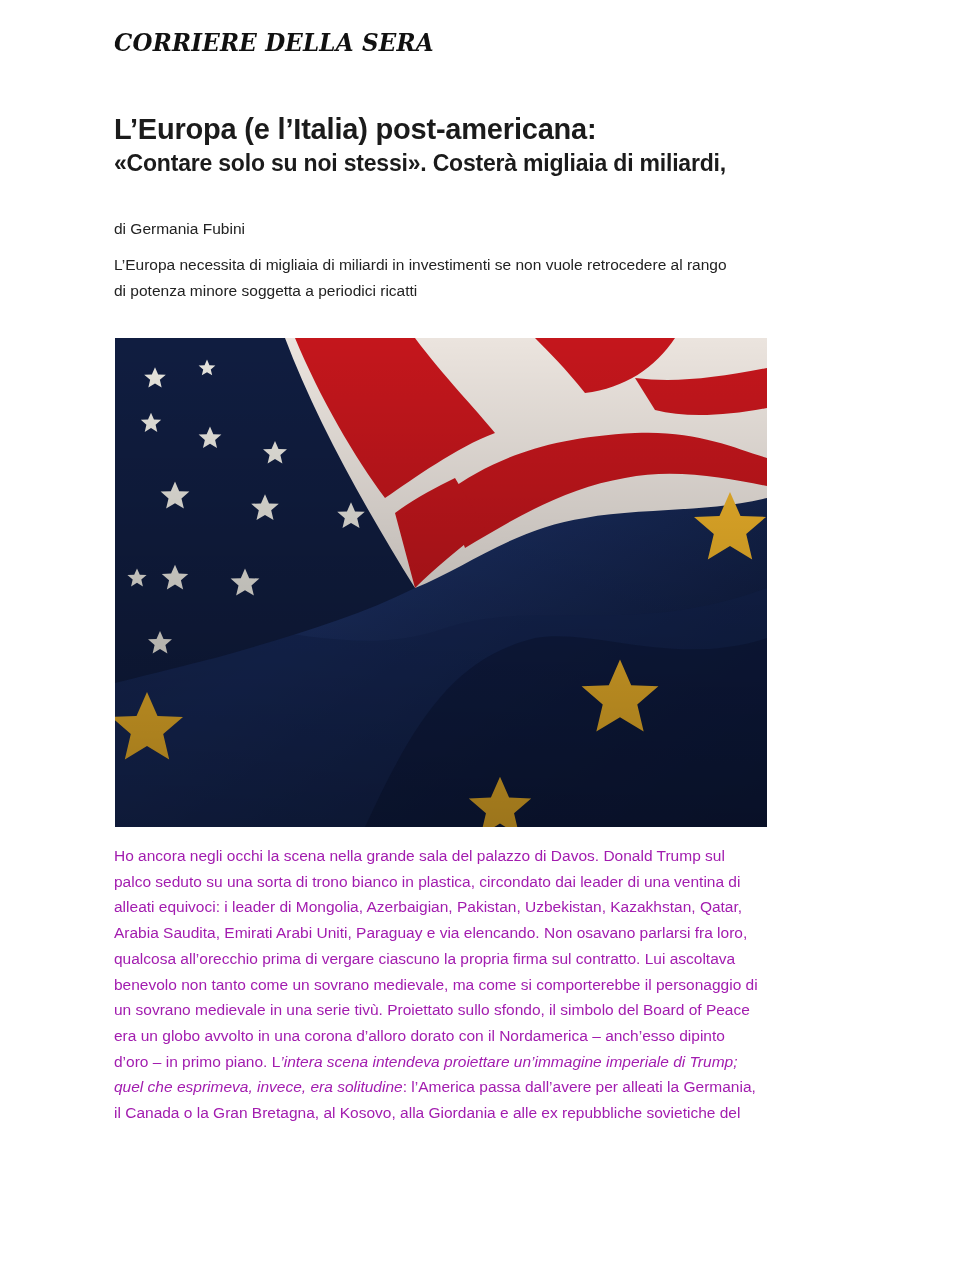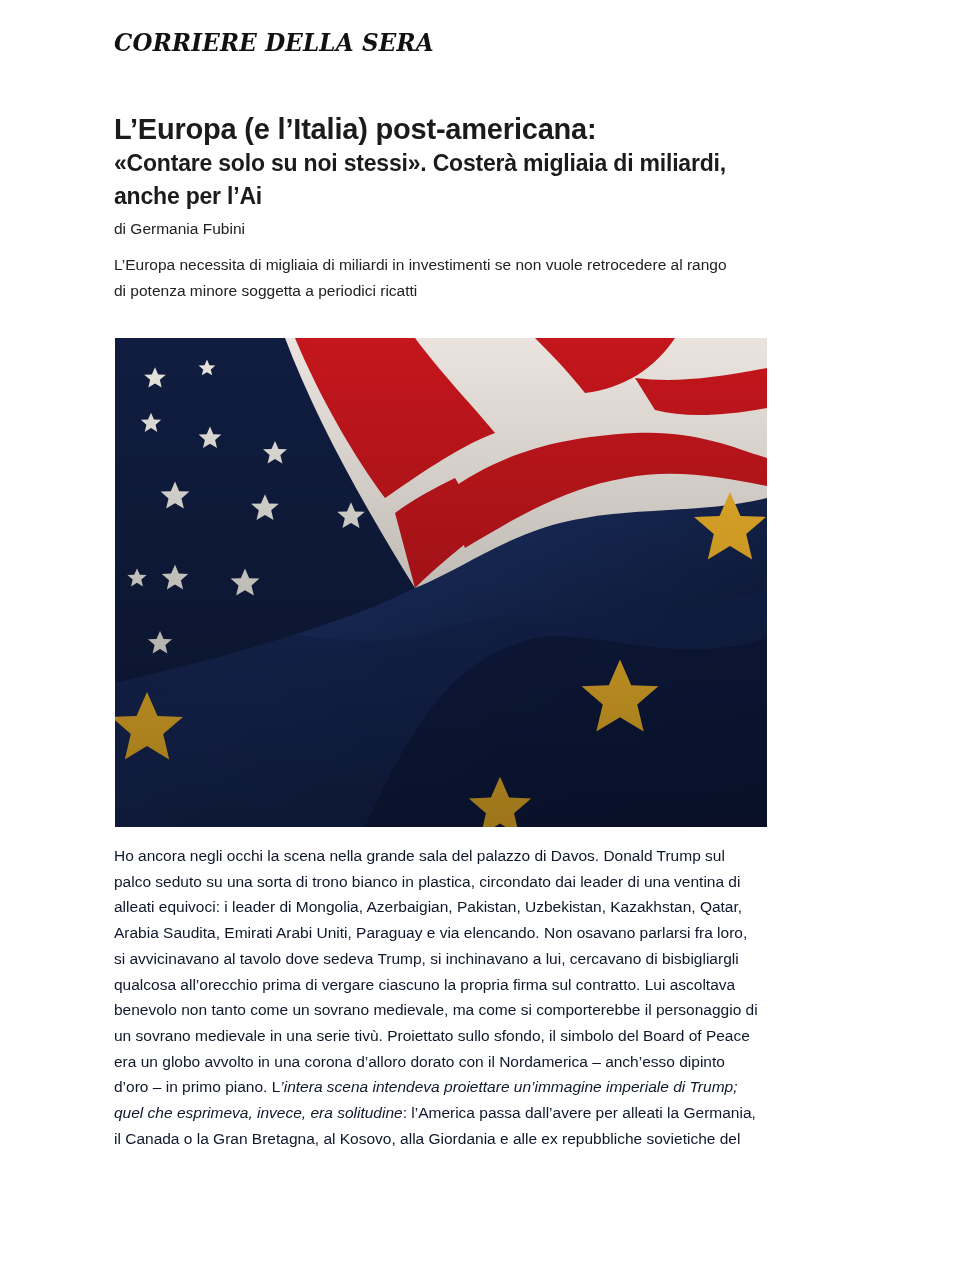--- a/index.html
+++ b/index.html
@@ -4,35 +4,34 @@
   <style>
     html, body { margin: 0; padding: 0; background: #ffffff; }
     body { width: 960px; height: 1280px; position: relative; overflow: hidden; color: #1a1a1a; font-family: "Liberation Sans", sans-serif; }
     .masthead { position: absolute; left: 114px; top: 28px; font-family: "DejaVu Serif", serif; font-weight: bold; font-style: italic; font-size: 25px; letter-spacing: 0.2px; color: #111; transform: scaleX(0.92); transform-origin: left center; }
     .kicker { position: absolute; left: 114px; top: 113px; font-size: 29px; font-weight: bold; color: #1b1b1b; letter-spacing: -0.2px; }
     .headline { position: absolute; left: 114px; top: 147px; width: 730px; font-size: 23px; font-weight: bold; line-height: 33px; color: #1b1b1b; letter-spacing: -0.2px; margin: 0; }
     .byline { position: absolute; left: 114px; top: 220px; font-size: 15.5px; color: #222; }
     .standfirst { position: absolute; left: 114px; top: 252px; width: 720px; font-size: 15.5px; line-height: 26px; color: #222; }
     .hero { position: absolute; left: 115px; top: 338px; width: 652px; height: 489px; overflow: hidden; background: #14254d; }
     .hero svg { display: block; }
-    .body-text { position: absolute; left: 114px; top: 843px; width: 740px; font-size: 15.5px; line-height: 25.7px; color: #0f172a; }
+    .body-text { position: absolute; left: 114px; top: 843px; width: 740px; font-size: 15.5px; line-height: 25.7px; color: #a21caf; }
     .body-text p { margin: 0; }
     .body-text em { font-style: italic; }
     .line { display: block; white-space: nowrap; }
   </style>
 </head>
 <body>
 
 <div class="masthead">CORRIERE DELLA SERA</div>
 
 <div class="kicker">L’Europa (e l’Italia) post-americana:</div>
 
 <h1 class="headline">
   <span class="line">«Contare solo su noi stessi». Costerà migliaia di miliardi,</span>
-  <span class="line">anche per l’Ai</span>
 </h1>
 
 <div class="byline">di Germania Fubini</div>
 
 <div class="standfirst">
   <span class="line">L’Europa necessita di migliaia di miliardi in investimenti se non vuole retrocedere al rango</span>
   <span class="line">di potenza minore soggetta a periodici ricatti</span>
 </div>
 
 <div class="hero" role="img" aria-label="American flag with stars and red-white stripes draped over a European Union flag with golden stars">
@@ -90,21 +89,20 @@
     <rect x="0" y="0" width="652" height="489" fill="url(#shade)"></rect>
   </svg>
 </div>
 
 <div class="body-text">
   <p>
     <span class="line">Ho ancora negli occhi la scena nella grande sala del palazzo di Davos. Donald Trump sul</span>
     <span class="line">palco seduto su una sorta di trono bianco in plastica, circondato dai leader di una ventina di</span>
     <span class="line">alleati equivoci: i leader di Mongolia, Azerbaigian, Pakistan, Uzbekistan, Kazakhstan, Qatar,</span>
     <span class="line">Arabia Saudita, Emirati Arabi Uniti, Paraguay e via elencando. Non osavano parlarsi fra loro,</span>
-    <span class="line">si avvicinavano al tavolo dove sedeva Trump, si inchinavano a lui, cercavano di bisbigliargli</span>
     <span class="line">qualcosa all’orecchio prima di vergare ciascuno la propria firma sul contratto. Lui ascoltava</span>
     <span class="line">benevolo non tanto come un sovrano medievale, ma come si comporterebbe il personaggio di</span>
     <span class="line">un sovrano medievale in una serie tivù. Proiettato sullo sfondo, il simbolo del Board of Peace</span>
     <span class="line">era un globo avvolto in una corona d’alloro dorato con il Nordamerica – anch’esso dipinto</span>
     <span class="line"><span>d’oro – in primo piano. L</span><em>’intera scena intendeva proiettare un’immagine imperiale di Trump;</em></span>
     <span class="line"><em>quel che esprimeva, invece, era solitudine</em><span>: l’America passa dall’avere per alleati la Germania,</span></span>
     <span class="line">il Canada o la Gran Bretagna, al Kosovo, alla Giordania e alle ex repubbliche sovietiche del</span>
   </p>
 </div>
 

